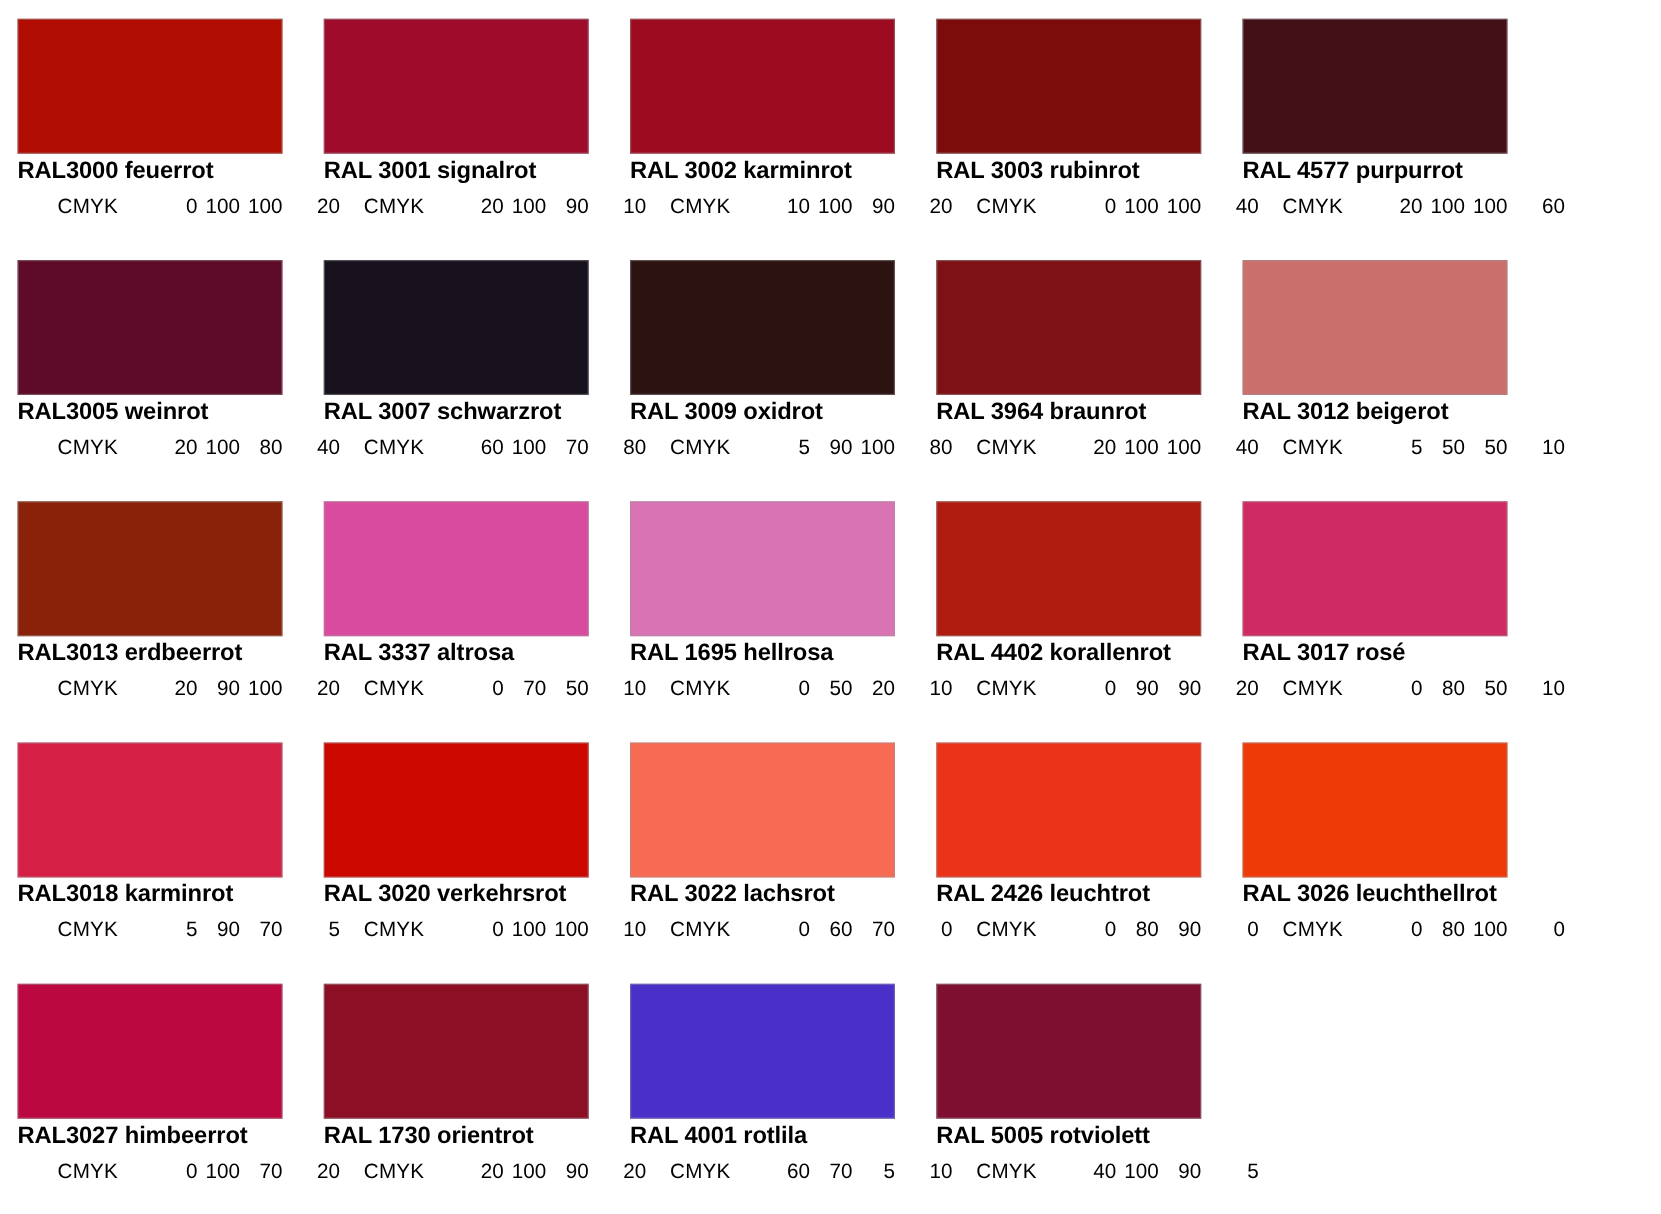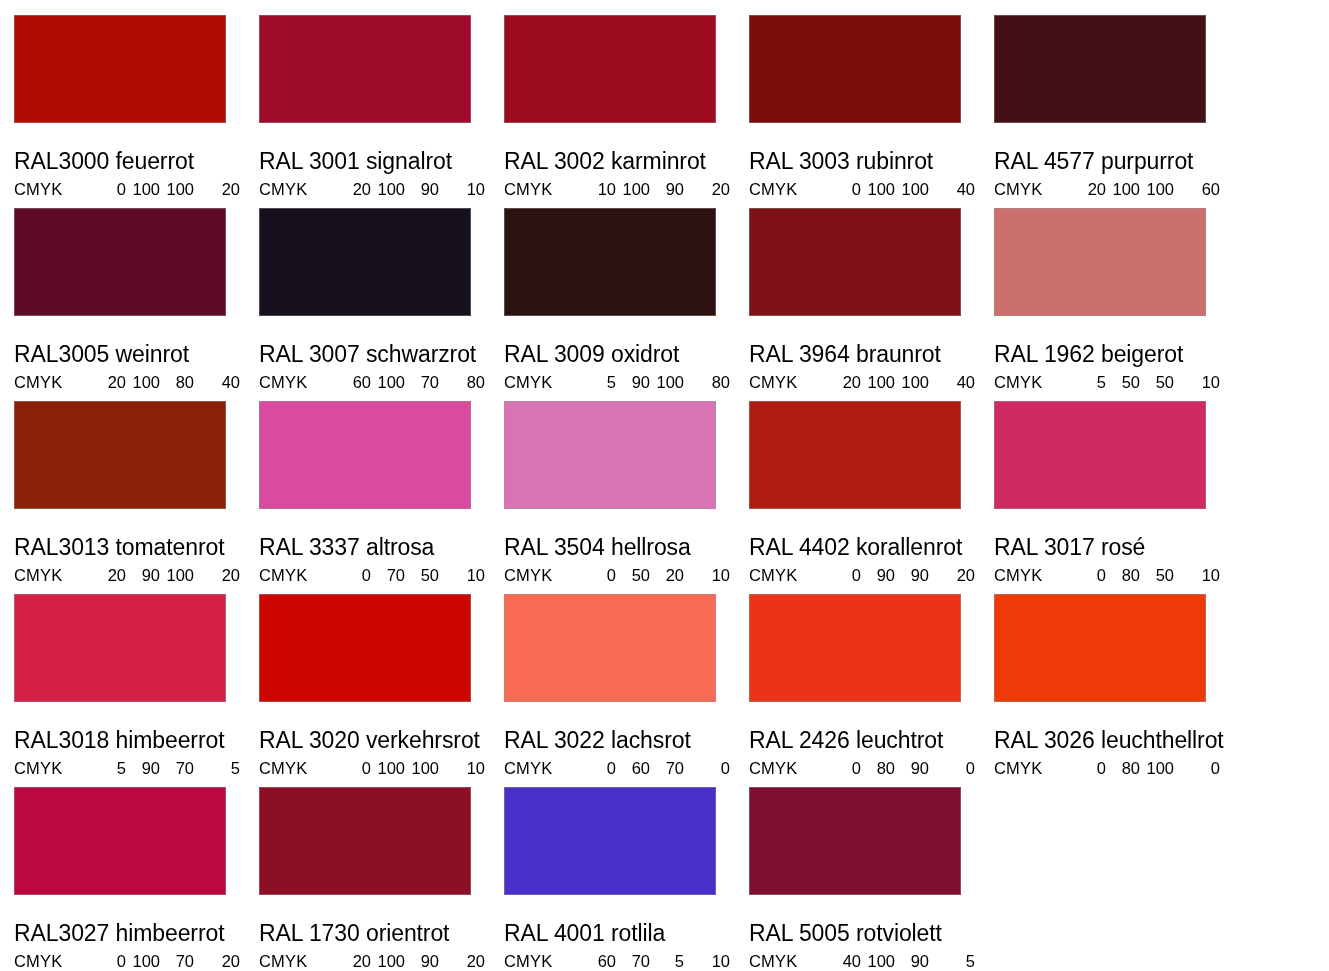--- a/index.html
+++ b/index.html
@@ -40,35 +40,36 @@
   .cell.empty { visibility: hidden; }
 
   .swatch {
     width: 212px;
     height: 108px;
     box-sizing: border-box;
     border: 1px solid rgba(150,150,150,0.45);
   }
 
   .name {
-    font-size: 23px;
+    font-size: 19px;
     line-height: 20.5px;
     letter-spacing: -0.1px;
     white-space: nowrap;
-    margin-top: 28px;
-    font-weight: 400;
+    margin-top: 4px;
+    font-weight: 700;
   }
 
   .cmyk-row {
     margin-top: 9px;
     display: flex;
     align-items: flex-end;
     font-size: 16.5px;
     line-height: 16.5px;
     white-space: nowrap;
+    margin-left: 32px;
   }
   .cmyk-label {
     width: 78px;
     flex: 0 0 78px;
     letter-spacing: 0.2px;
   }
   .cmyk-val {
     width: 34px;
     flex: 0 0 34px;
     text-align: right;
@@ -178,32 +179,32 @@
         <div class="cmyk-row">
           <span class="cmyk-label">CMYK</span>
           <span class="cmyk-val">20</span>
           <span class="cmyk-val">100</span>
           <span class="cmyk-val">100</span>
           <span class="cmyk-val k">40</span>
         </div>
       </div>
       <div class="cell">
         <div class="swatch" style="background-color: rgb(202, 111, 108);"></div>
-        <div class="name">RAL 1962 beigerot</div>
+        <div class="name">RAL 3012 beigerot</div>
         <div class="cmyk-row">
           <span class="cmyk-label">CMYK</span>
           <span class="cmyk-val">5</span>
           <span class="cmyk-val">50</span>
           <span class="cmyk-val">50</span>
           <span class="cmyk-val k">10</span>
         </div>
       </div>
       <div class="cell">
         <div class="swatch" style="background-color: rgb(138, 34, 9);"></div>
-        <div class="name">RAL3013 tomatenrot</div>
+        <div class="name">RAL3013 erdbeerrot</div>
         <div class="cmyk-row">
           <span class="cmyk-label">CMYK</span>
           <span class="cmyk-val">20</span>
           <span class="cmyk-val">90</span>
           <span class="cmyk-val">100</span>
           <span class="cmyk-val k">20</span>
         </div>
       </div>
       <div class="cell">
         <div class="swatch" style="background-color: rgb(217, 75, 158);"></div>
@@ -211,21 +212,21 @@
         <div class="cmyk-row">
           <span class="cmyk-label">CMYK</span>
           <span class="cmyk-val">0</span>
           <span class="cmyk-val">70</span>
           <span class="cmyk-val">50</span>
           <span class="cmyk-val k">10</span>
         </div>
       </div>
       <div class="cell">
         <div class="swatch" style="background-color: rgb(217, 115, 180);"></div>
-        <div class="name">RAL 3504 hellrosa</div>
+        <div class="name">RAL 1695 hellrosa</div>
         <div class="cmyk-row">
           <span class="cmyk-label">CMYK</span>
           <span class="cmyk-val">0</span>
           <span class="cmyk-val">50</span>
           <span class="cmyk-val">20</span>
           <span class="cmyk-val k">10</span>
         </div>
       </div>
       <div class="cell">
         <div class="swatch" style="background-color: rgb(176, 27, 15);"></div>
@@ -244,21 +245,21 @@
         <div class="cmyk-row">
           <span class="cmyk-label">CMYK</span>
           <span class="cmyk-val">0</span>
           <span class="cmyk-val">80</span>
           <span class="cmyk-val">50</span>
           <span class="cmyk-val k">10</span>
         </div>
       </div>
       <div class="cell">
         <div class="swatch" style="background-color: rgb(214, 31, 68);"></div>
-        <div class="name">RAL3018 himbeerrot</div>
+        <div class="name">RAL3018 karminrot</div>
         <div class="cmyk-row">
           <span class="cmyk-label">CMYK</span>
           <span class="cmyk-val">5</span>
           <span class="cmyk-val">90</span>
           <span class="cmyk-val">70</span>
           <span class="cmyk-val k">5</span>
         </div>
       </div>
       <div class="cell">
         <div class="swatch" style="background-color: rgb(204, 7, 0);"></div>

